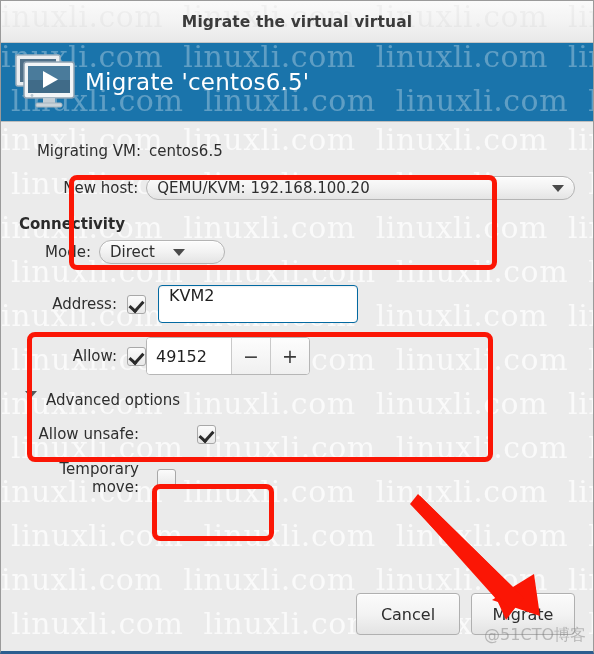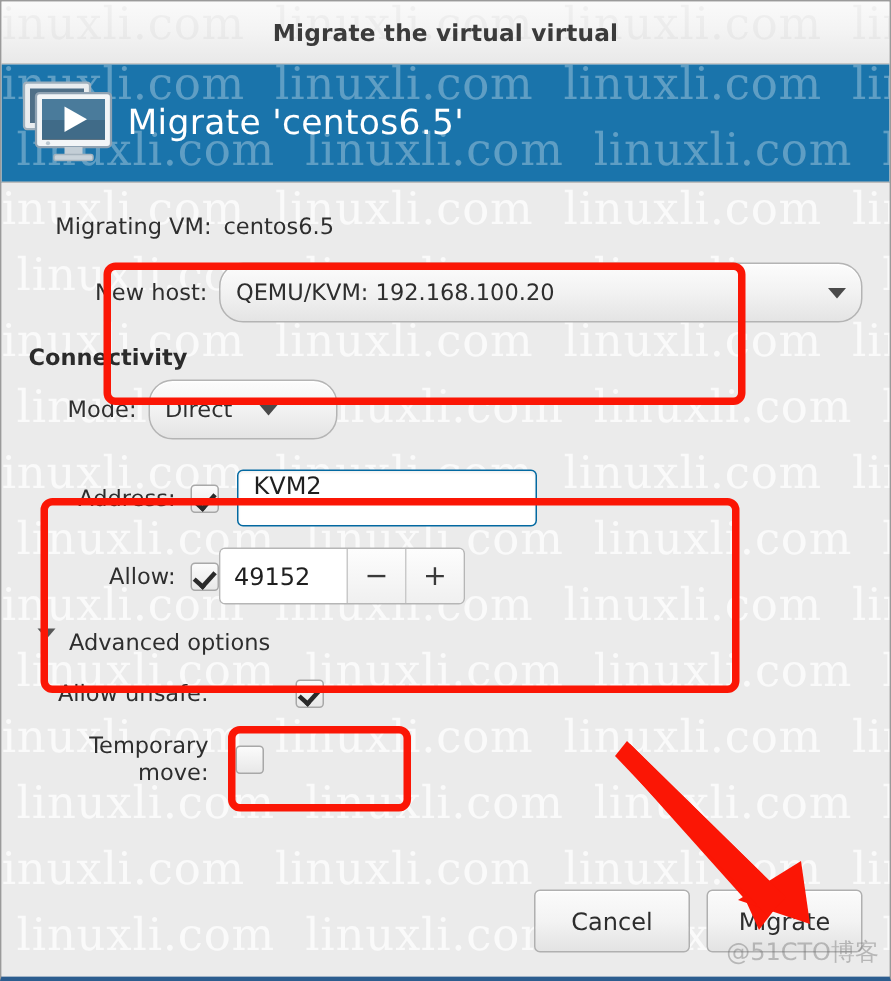--- a/index.html
+++ b/index.html
@@ -134,21 +134,21 @@
   .lbl-right {
     text-align: right;
   }
 
   .summary-label { width: 122px; text-align: right; padding-right: 8px; }
   .summary-value { font-size: 15px; color: #2e2e2e; }
 
   
   .combo {
     box-sizing: border-box;
-    height: 40px;
+    height: 24px;
     background: linear-gradient(to bottom, #fcfcfc 0%, #f2f2f2 50%, #e4e4e4 100%);
     border: 1px solid #b4b4b4;
     border-radius: 16px;
     display: flex;
     align-items: center;
     padding: 0 10px;
     font-size: 15px;
     color: #2e2e2e;
     box-shadow: 0 1px 0 rgba(255,255,255,0.8) inset;
   }

